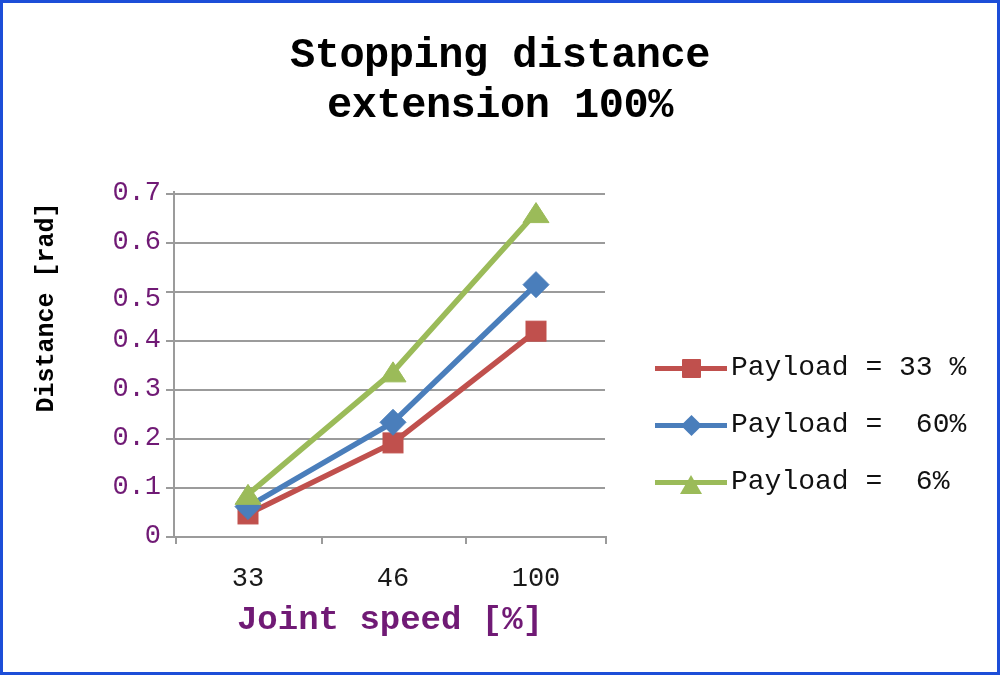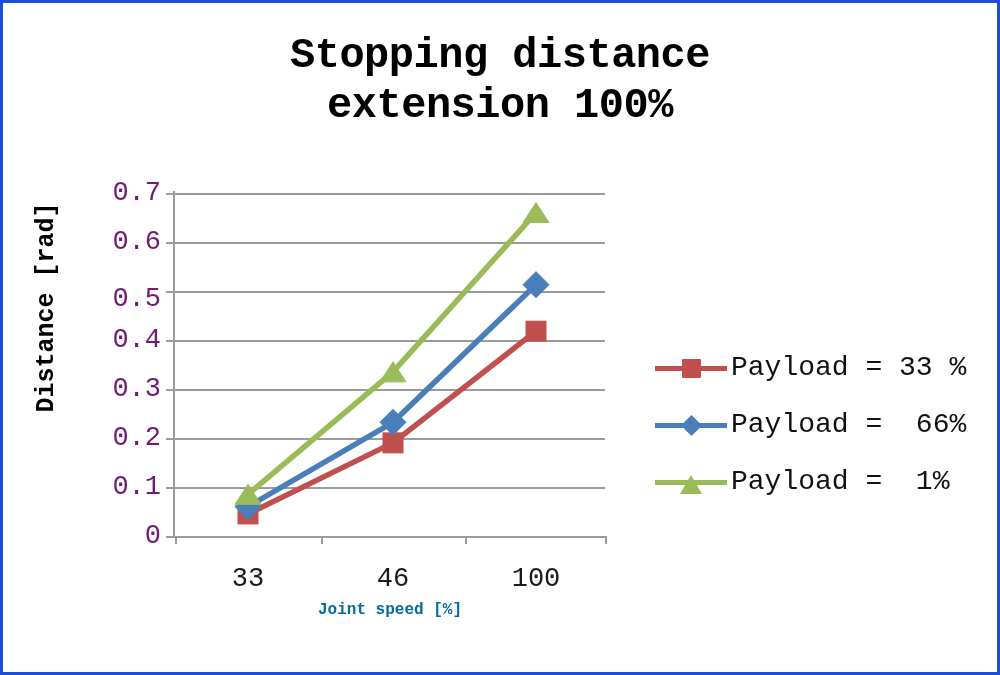--- a/index.html
+++ b/index.html
@@ -102,23 +102,23 @@
     color: #000000;
     transform: rotate(-90deg);
     transform-origin: center center;
   }
   .axis-title-x {
     position: absolute;
     left: 172px;
     top: 598px;
     width: 430px;
     text-align: center;
-    font-size: 16px;
+    font-size: 34px;
     font-weight: bold;
-    color: #0369a1;
+    color: #701a75;
   }
 
   
   #series-svg {
     position: absolute;
     left: 0;
     top: 0;
     width: 1000px;
     height: 675px;
     pointer-events: none;
@@ -256,24 +256,24 @@
           <div class="legend-line" style="background: rgb(192, 80, 77);"></div>
           <div class="legend-marker lm-square" style="background: rgb(192, 80, 77);"></div>
         </div>
         <span class="legend-label">Payload = 33 %</span>
       </div>
       <div class="legend-row">
         <div class="legend-sample">
           <div class="legend-line" style="background: rgb(74, 126, 187);"></div>
           <div class="legend-marker lm-diamond" style="background: rgb(74, 126, 187);"></div>
         </div>
-        <span class="legend-label">Payload =  66%</span>
+        <span class="legend-label">Payload =  60%</span>
       </div>
       <div class="legend-row">
         <div class="legend-sample">
           <div class="legend-line" style="background: rgb(155, 187, 89);"></div>
           <div class="legend-marker lm-tri" style="border-bottom: 19px solid rgb(155, 187, 89);"></div>
         </div>
-        <span class="legend-label">Payload =  1%</span>
+        <span class="legend-label">Payload =  6%</span>
       </div>
     </div>
 
 </div>
 
 </body></html>

